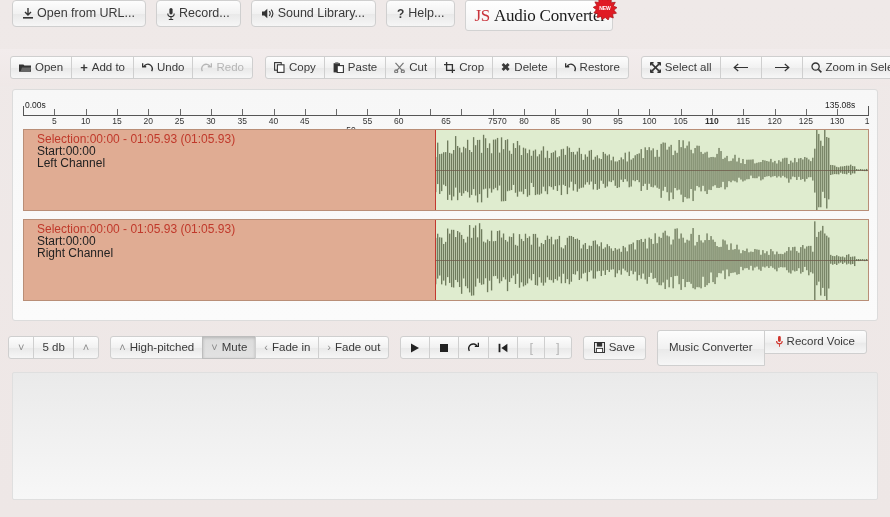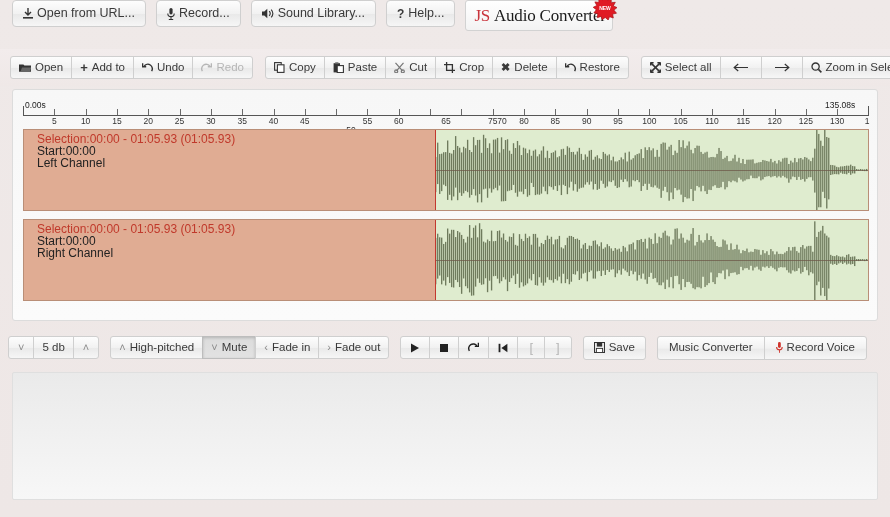--- a/index.html
+++ b/index.html
@@ -412,21 +412,21 @@
           <div class="tlabel" style="left: 532.351px;">85</div>
           <div class="tick" style="left: 563.666px;"></div>
           <div class="tlabel" style="left: 563.666px;">90</div>
           <div class="tick" style="left: 594.981px;"></div>
           <div class="tlabel" style="left: 594.981px;">95</div>
           <div class="tick" style="left: 626.296px;"></div>
           <div class="tlabel" style="left: 626.296px;">100</div>
           <div class="tick" style="left: 657.61px;"></div>
           <div class="tlabel" style="left: 657.61px;">105</div>
           <div class="tick" style="left: 688.925px;"></div>
-          <div class="tlabel" style="left: 688.925px;">110</div>
+          <div class="tlabel" style="left: 688.925px; font-weight: bold;">110</div>
           <div class="tick" style="left: 720.24px;"></div>
           <div class="tlabel" style="left: 720.24px;">115</div>
           <div class="tick" style="left: 751.555px;"></div>
           <div class="tlabel" style="left: 751.555px;">120</div>
           <div class="tick" style="left: 782.869px;"></div>
           <div class="tlabel" style="left: 782.869px;">125</div>
           <div class="tick" style="left: 814.184px;"></div>
           <div class="tlabel" style="left: 814.184px;">130</div>
           <div class="tlabel" style="left: 844px;">1</div>
         </div>
@@ -1382,21 +1382,21 @@
         <svg width="11" height="11" viewBox="0 0 11 11">
             <rect x="0.5" y="0.5" width="10" height="10" fill="none" stroke="#333" stroke-width="1.1"></rect>
             <rect x="2.8" y="0.6" width="5.4" height="4" fill="#333"></rect>
             <rect x="2.4" y="6.4" width="6.2" height="4.1" fill="#fff" stroke="#333" stroke-width="0.9"></rect>
           </svg>
       </span>
       <span>Save</span>
     </div>
 
     <div class="group">
-      <div class="btn" style="height:24px;padding:0 11px;">
+      <div class="btn" style="height:36px;padding:0 11px;">
         <span>Music Converter</span>
       </div>
       <div class="btn" style="height:24px;padding:0 11px;">
         <span class="ic">
           <svg width="7" height="11" viewBox="0 0 7 11">
               <rect x="2" y="0" width="2.8" height="6" rx="1.4" fill="#d0342c"></rect>
               <path d="M0.6 5a2.8 2.8 0 005.6 0" stroke="#d0342c" stroke-width="1.1" fill="none"></path>
               <rect x="3" y="7.8" width="0.9" height="3" fill="#d0342c"></rect>
             </svg>
         </span>

